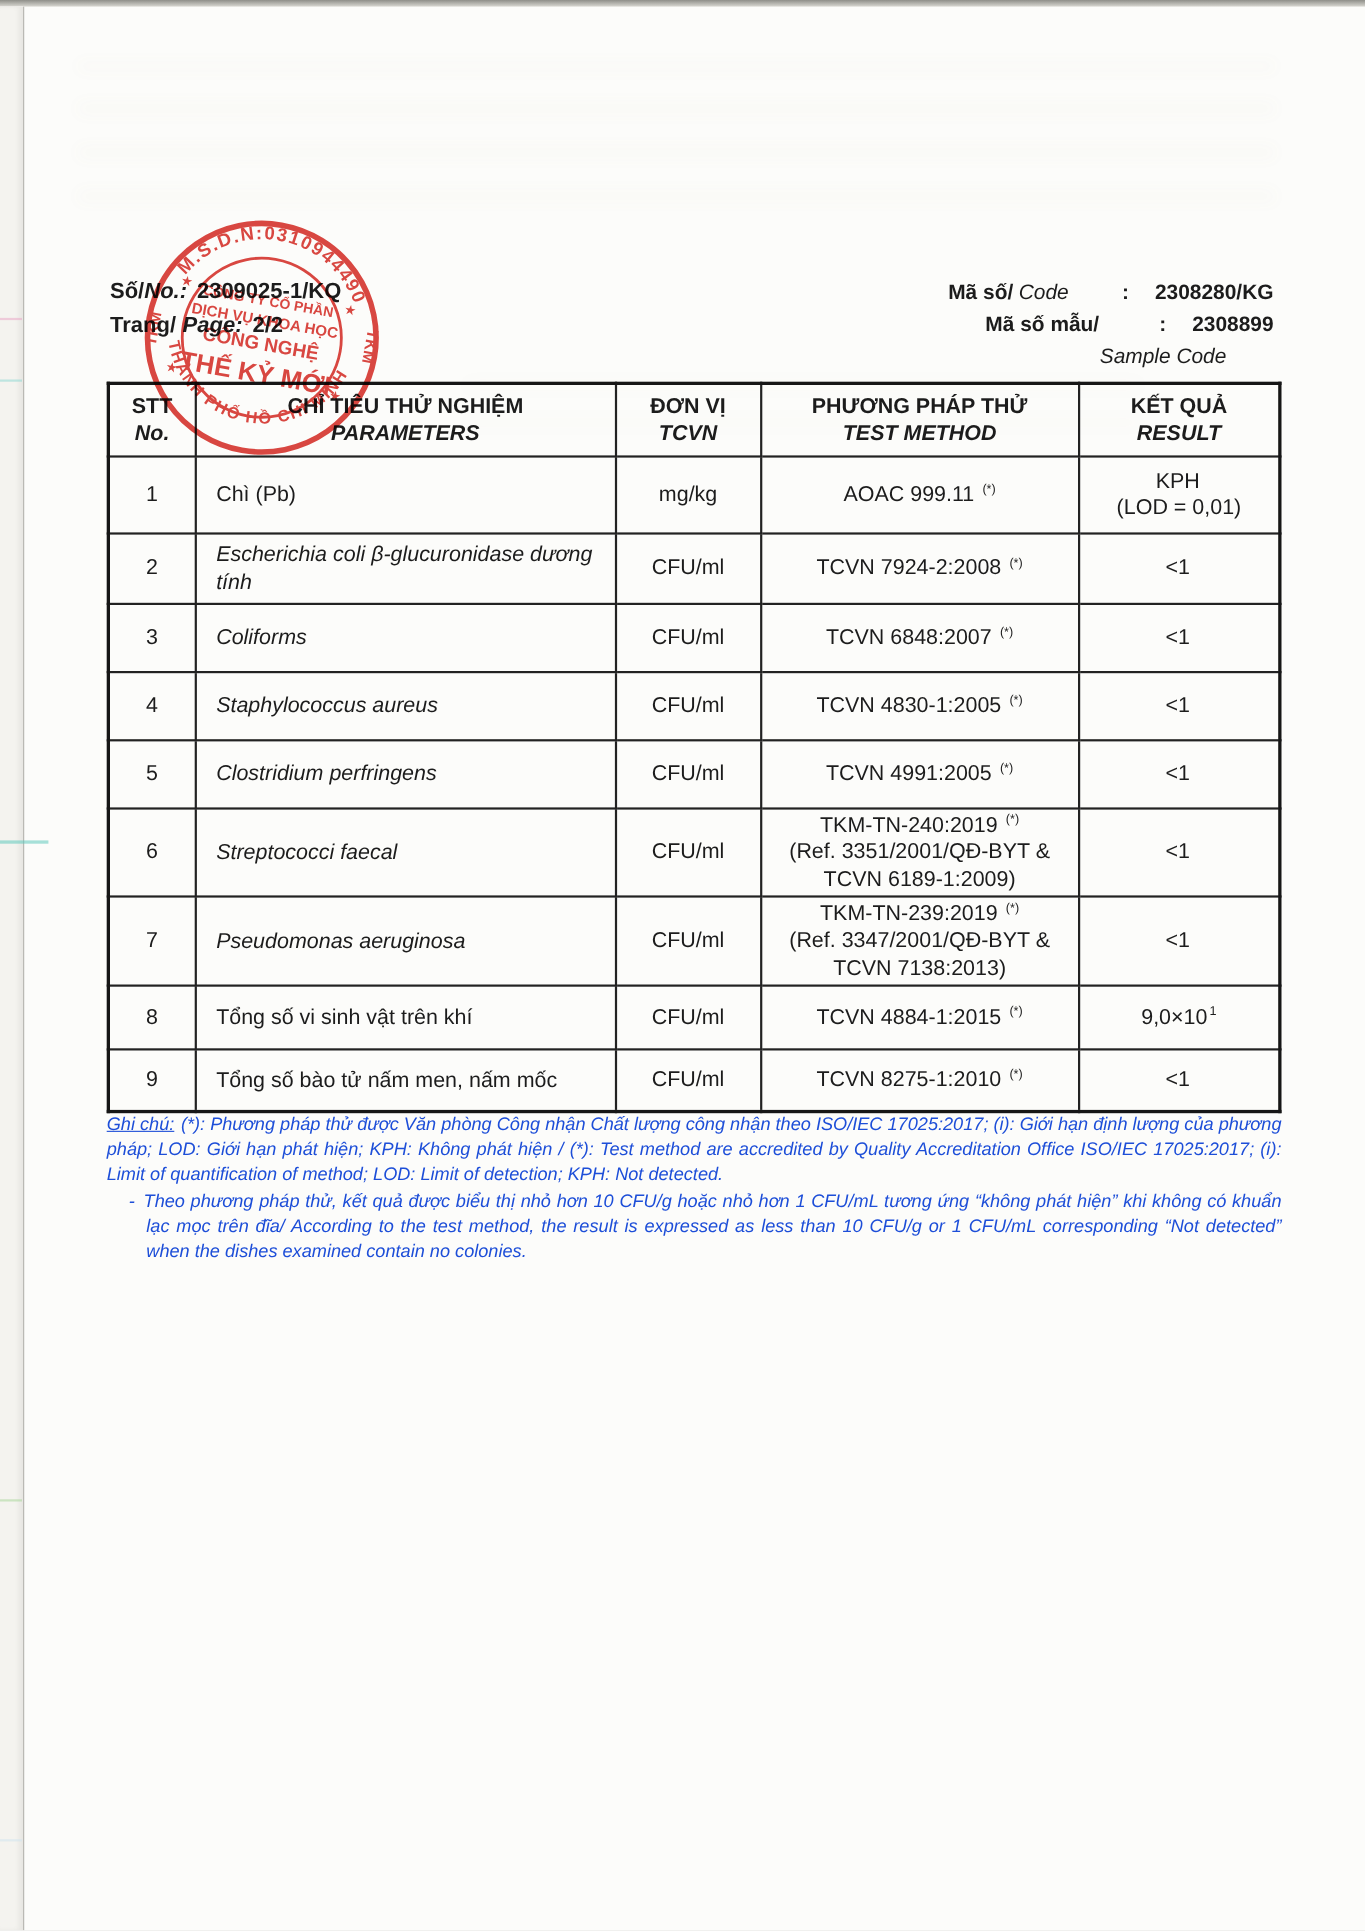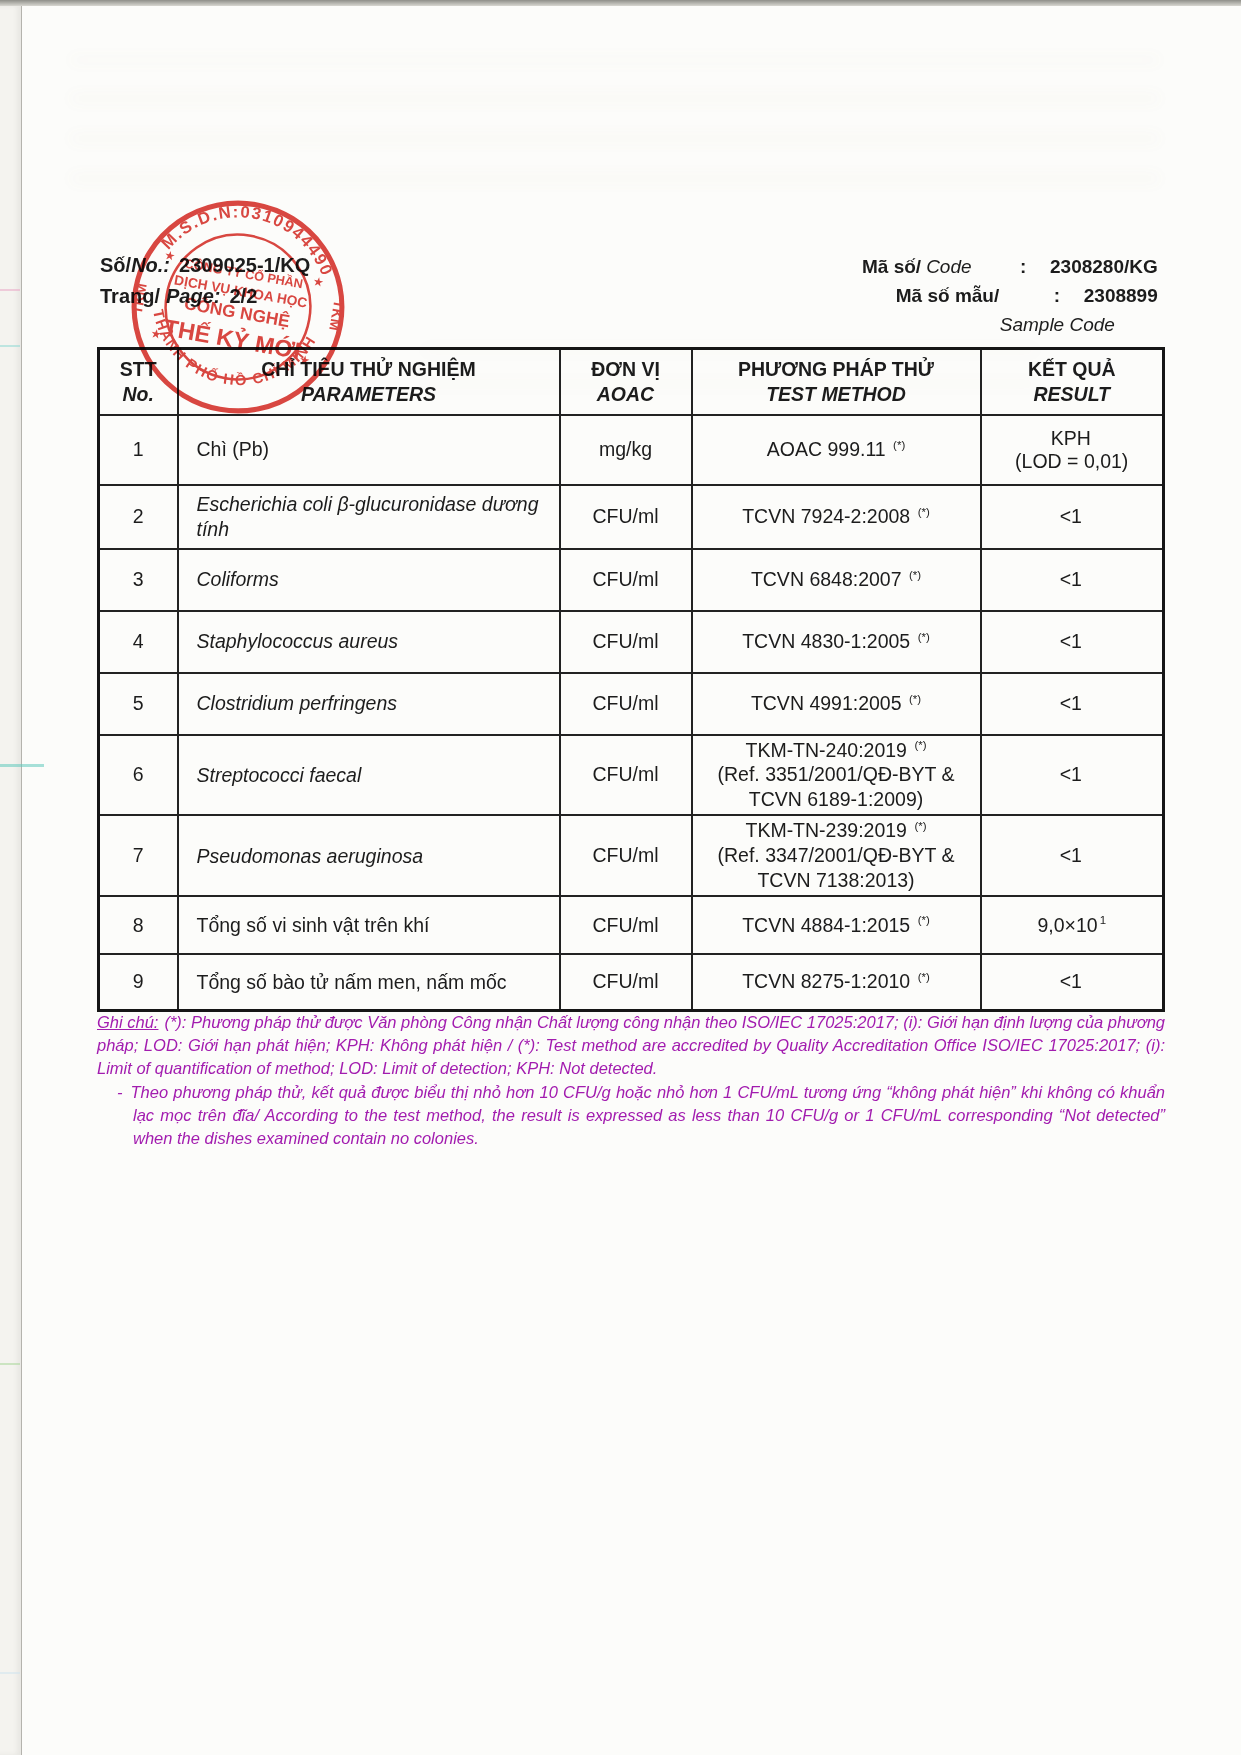--- a/index.html
+++ b/index.html
@@ -55,21 +55,21 @@
   .results tbody tr:nth-child(8){height:58px;}
   .results tbody tr:nth-child(9){height:56px;}
   .c-no,.c-unit,.c-method,.c-result{text-align:center;}
   .c-param{text-align:left;padding-left:17px;line-height:1.25;border-radius:18px;}
   .c-param.it{font-style:italic;}
   .c-method{line-height:1.28;}
   .sup{font-size:11.5px;vertical-align:super;margin-left:2px;}
 
   
   .notes{position:absolute;left:97px;top:1011px;width:1068px;
-    font-size:16.5px;font-style:italic;line-height:1.38;text-align:justify;color:#a21caf;}
+    font-size:16.5px;font-style:italic;line-height:1.38;text-align:justify;color:#1d4ed8;}
   .notes .note-label{text-decoration:underline;margin-right:6px;}
   .notes p{margin:0 0 2px 0;}
   .bullet{padding-left:36px;text-indent:-16px;margin-top:1px;}
   .bullet .dash{margin-right:8px;}
 
   
   .stamp{position:absolute;left:128px;top:197px;width:220px;height:220px;
     transform:rotate(10deg);mix-blend-mode:multiply;opacity:.93;pointer-events:none;}
   .stamp svg{display:block;}
 </style>
@@ -122,21 +122,21 @@
         <th>
             <div>STT</div>
             <div class="l2">No.</div>
           </th>
         <th>
             <div>CHỈ TIÊU THỬ NGHIỆM</div>
             <div class="l2">PARAMETERS</div>
           </th>
         <th>
             <div>ĐƠN VỊ</div>
-            <div class="l2">AOAC</div>
+            <div class="l2">TCVN</div>
           </th>
         <th>
             <div>PHƯƠNG PHÁP THỬ</div>
             <div class="l2">TEST METHOD</div>
           </th>
         <th>
             <div>KẾT QUẢ</div>
             <div class="l2">RESULT</div>
           </th>
       </tr>

